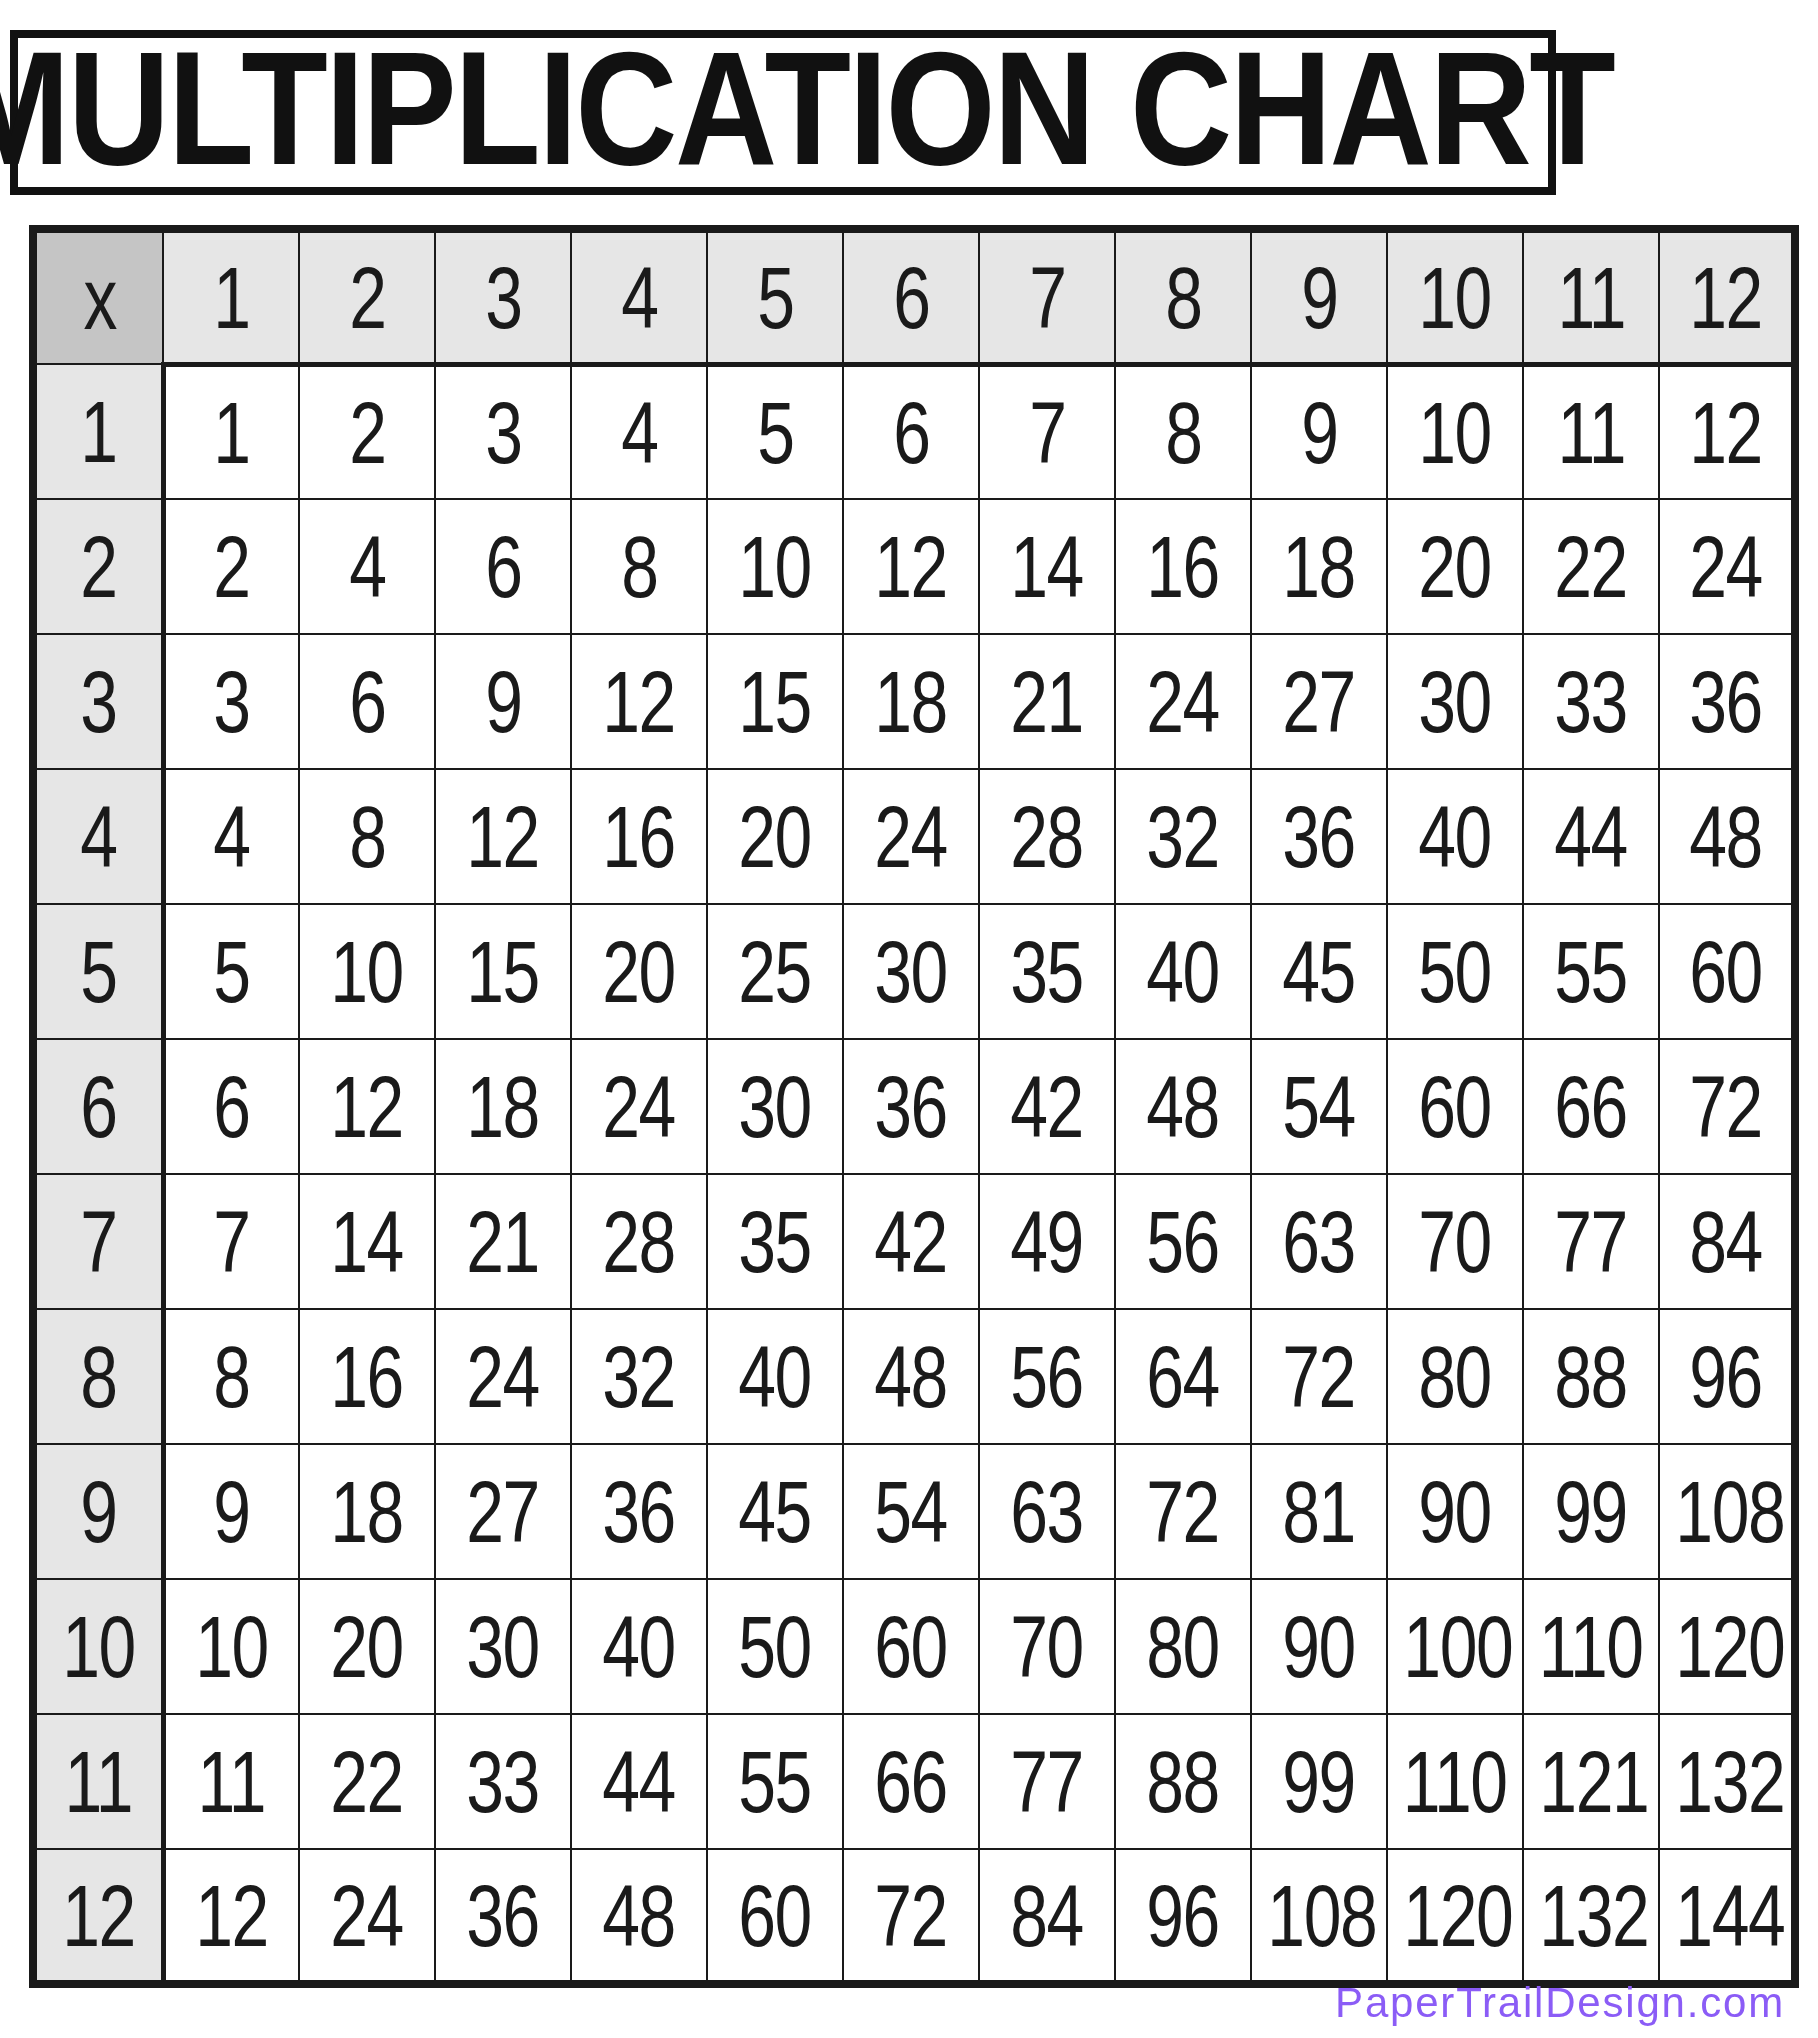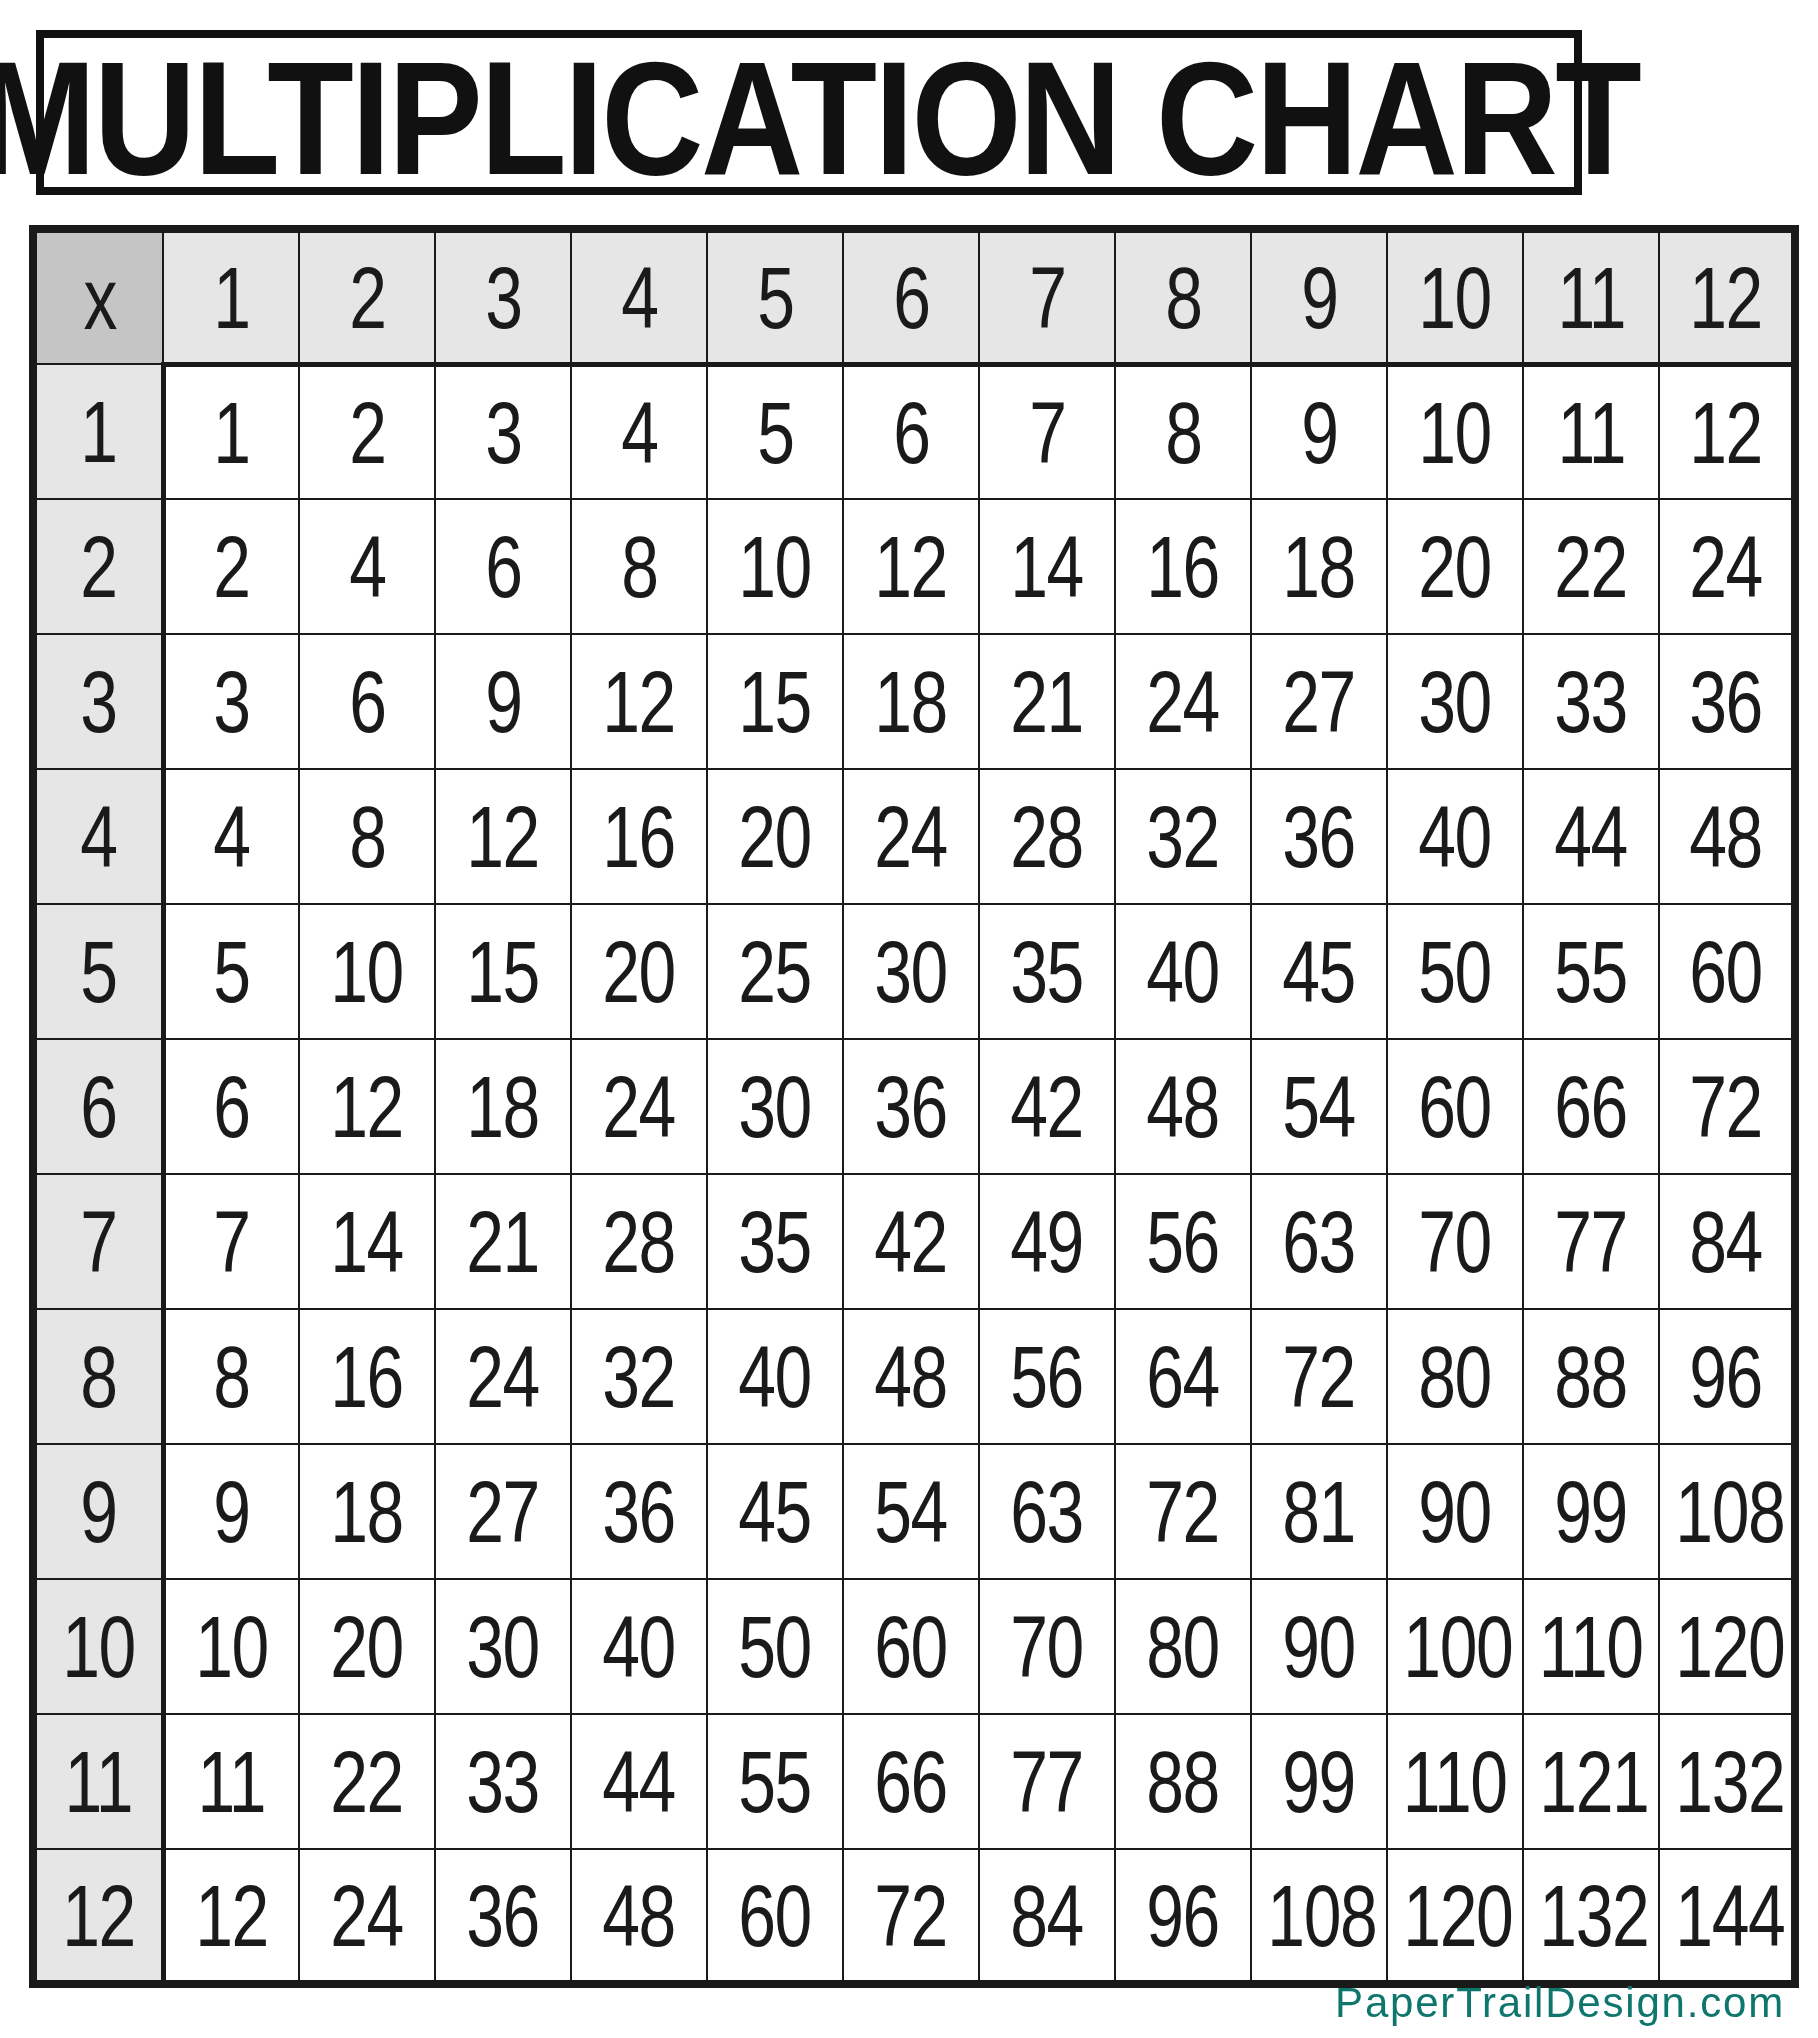--- a/index.html
+++ b/index.html
@@ -12,28 +12,28 @@
     position: relative;
     width: 1818px;
     height: 2039px;
     background: #ffffff;
     overflow: hidden;
   }
 
   
   .title-box {
     position: absolute;
-    left: 36px;
+    left: 10px;
     top: 30px;
     width: 1546px;
     height: 165px;
     box-sizing: border-box;
     border: 8.3px solid #111111;
     display: flex;
-    align-items: flex-start;
+    align-items: center;
     justify-content: center;
     background: #ffffff;
   }
   .title-text {
     font-weight: bold;
     font-size: 161px;
     line-height: 1;
     letter-spacing: -2.8px;
     white-space: nowrap;
     color: #111111;
@@ -89,21 +89,21 @@
   }
 
   
   .footer-credit {
     position: absolute;
     right: 33px;
     top: 1982px;
     font-size: 42px;
     line-height: 1;
     letter-spacing: 1.8px;
-    color: #0f766e;
+    color: #8b5cf6;
     white-space: nowrap;
   }
 </style>
 </head>
 <body>
 
 <div class="page">
 
   <div class="title-box">
     <div class="title-text">MULTIPLICATION CHART</div>

